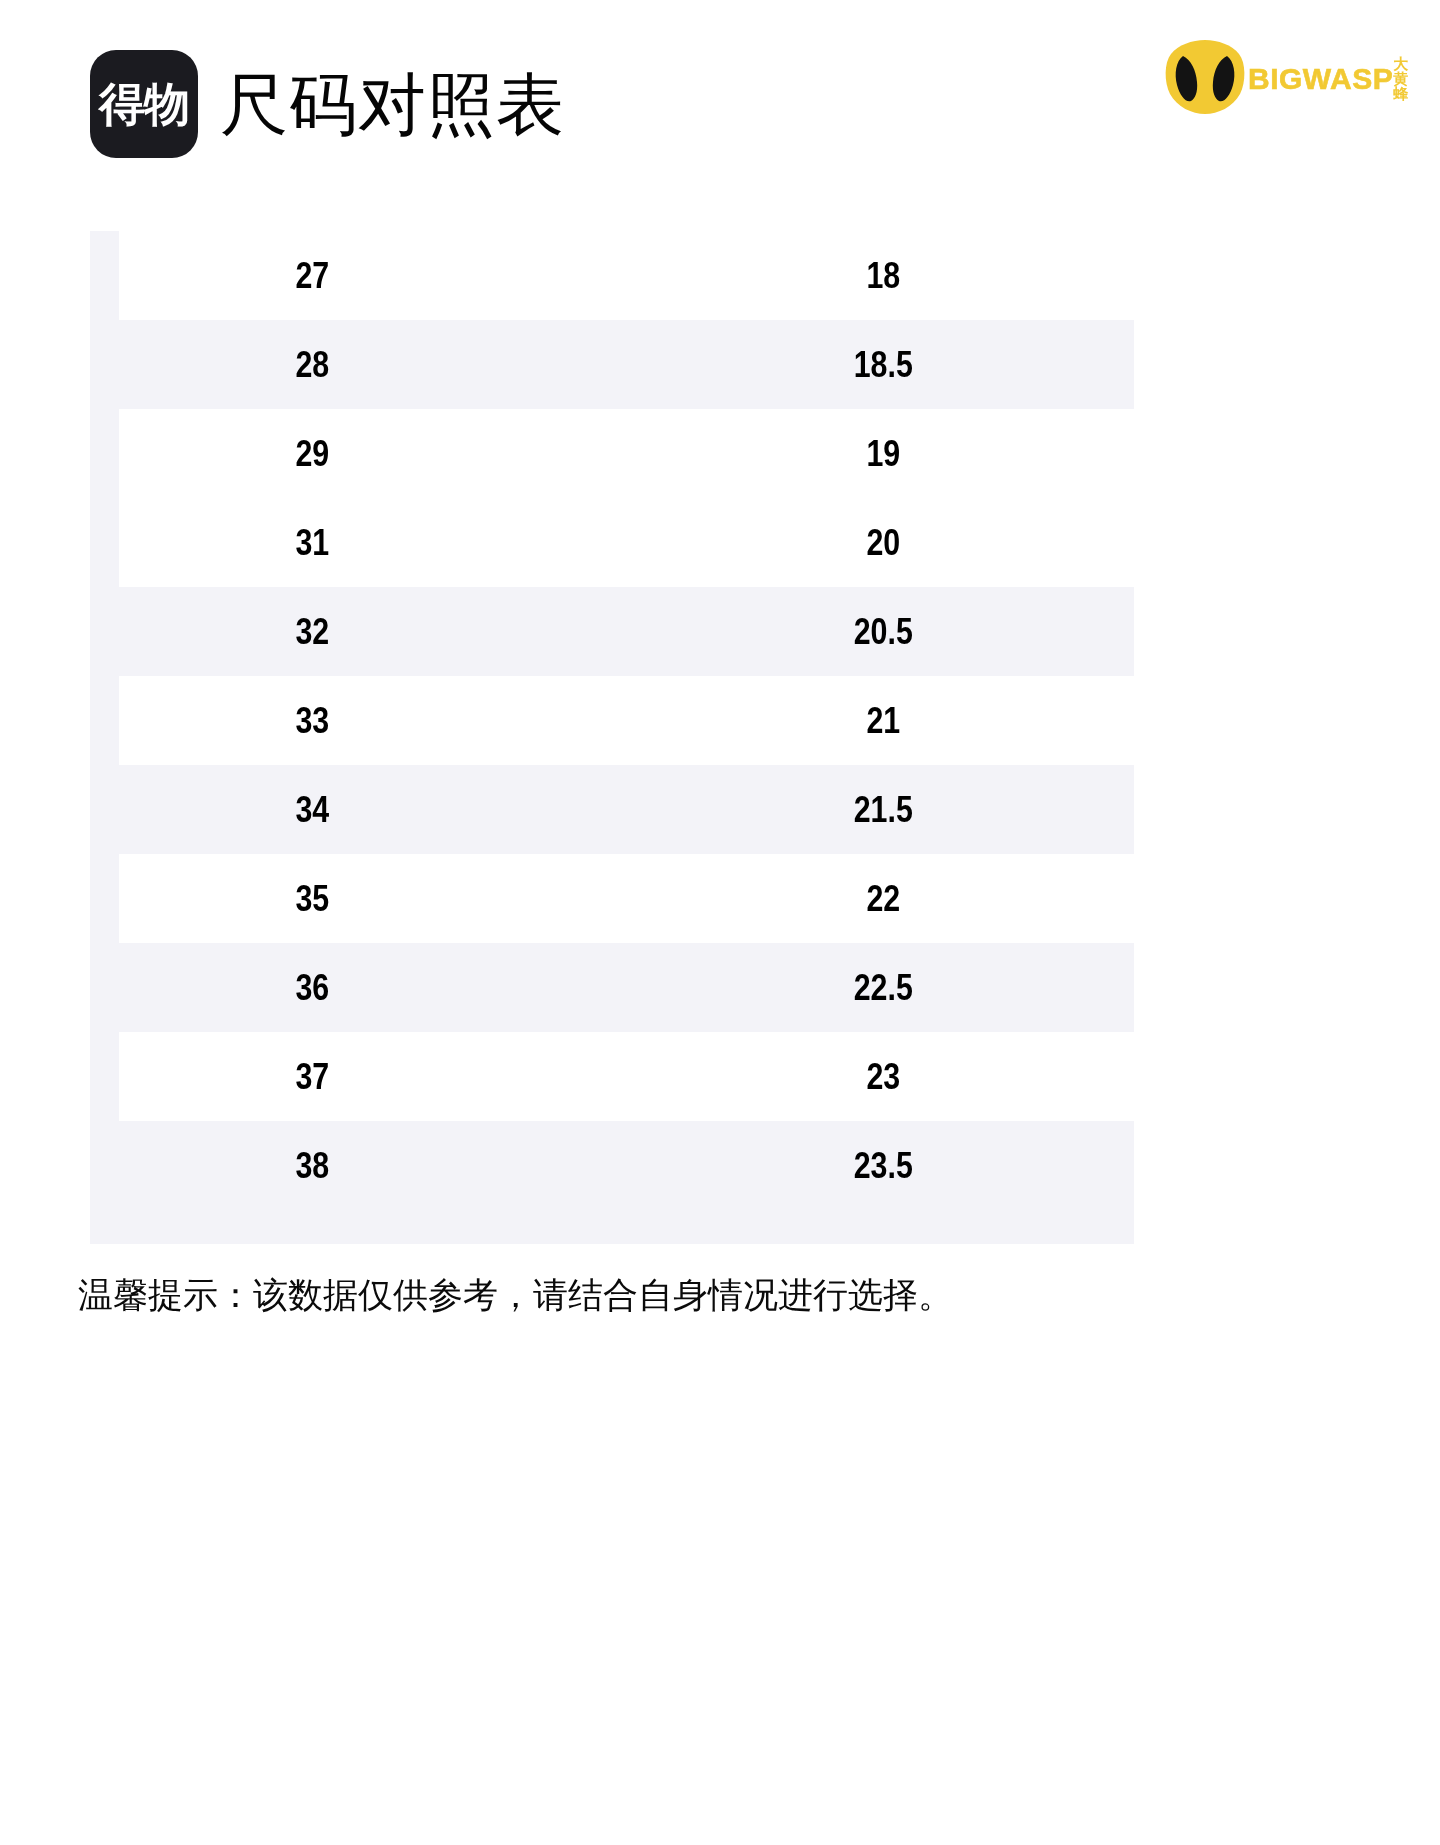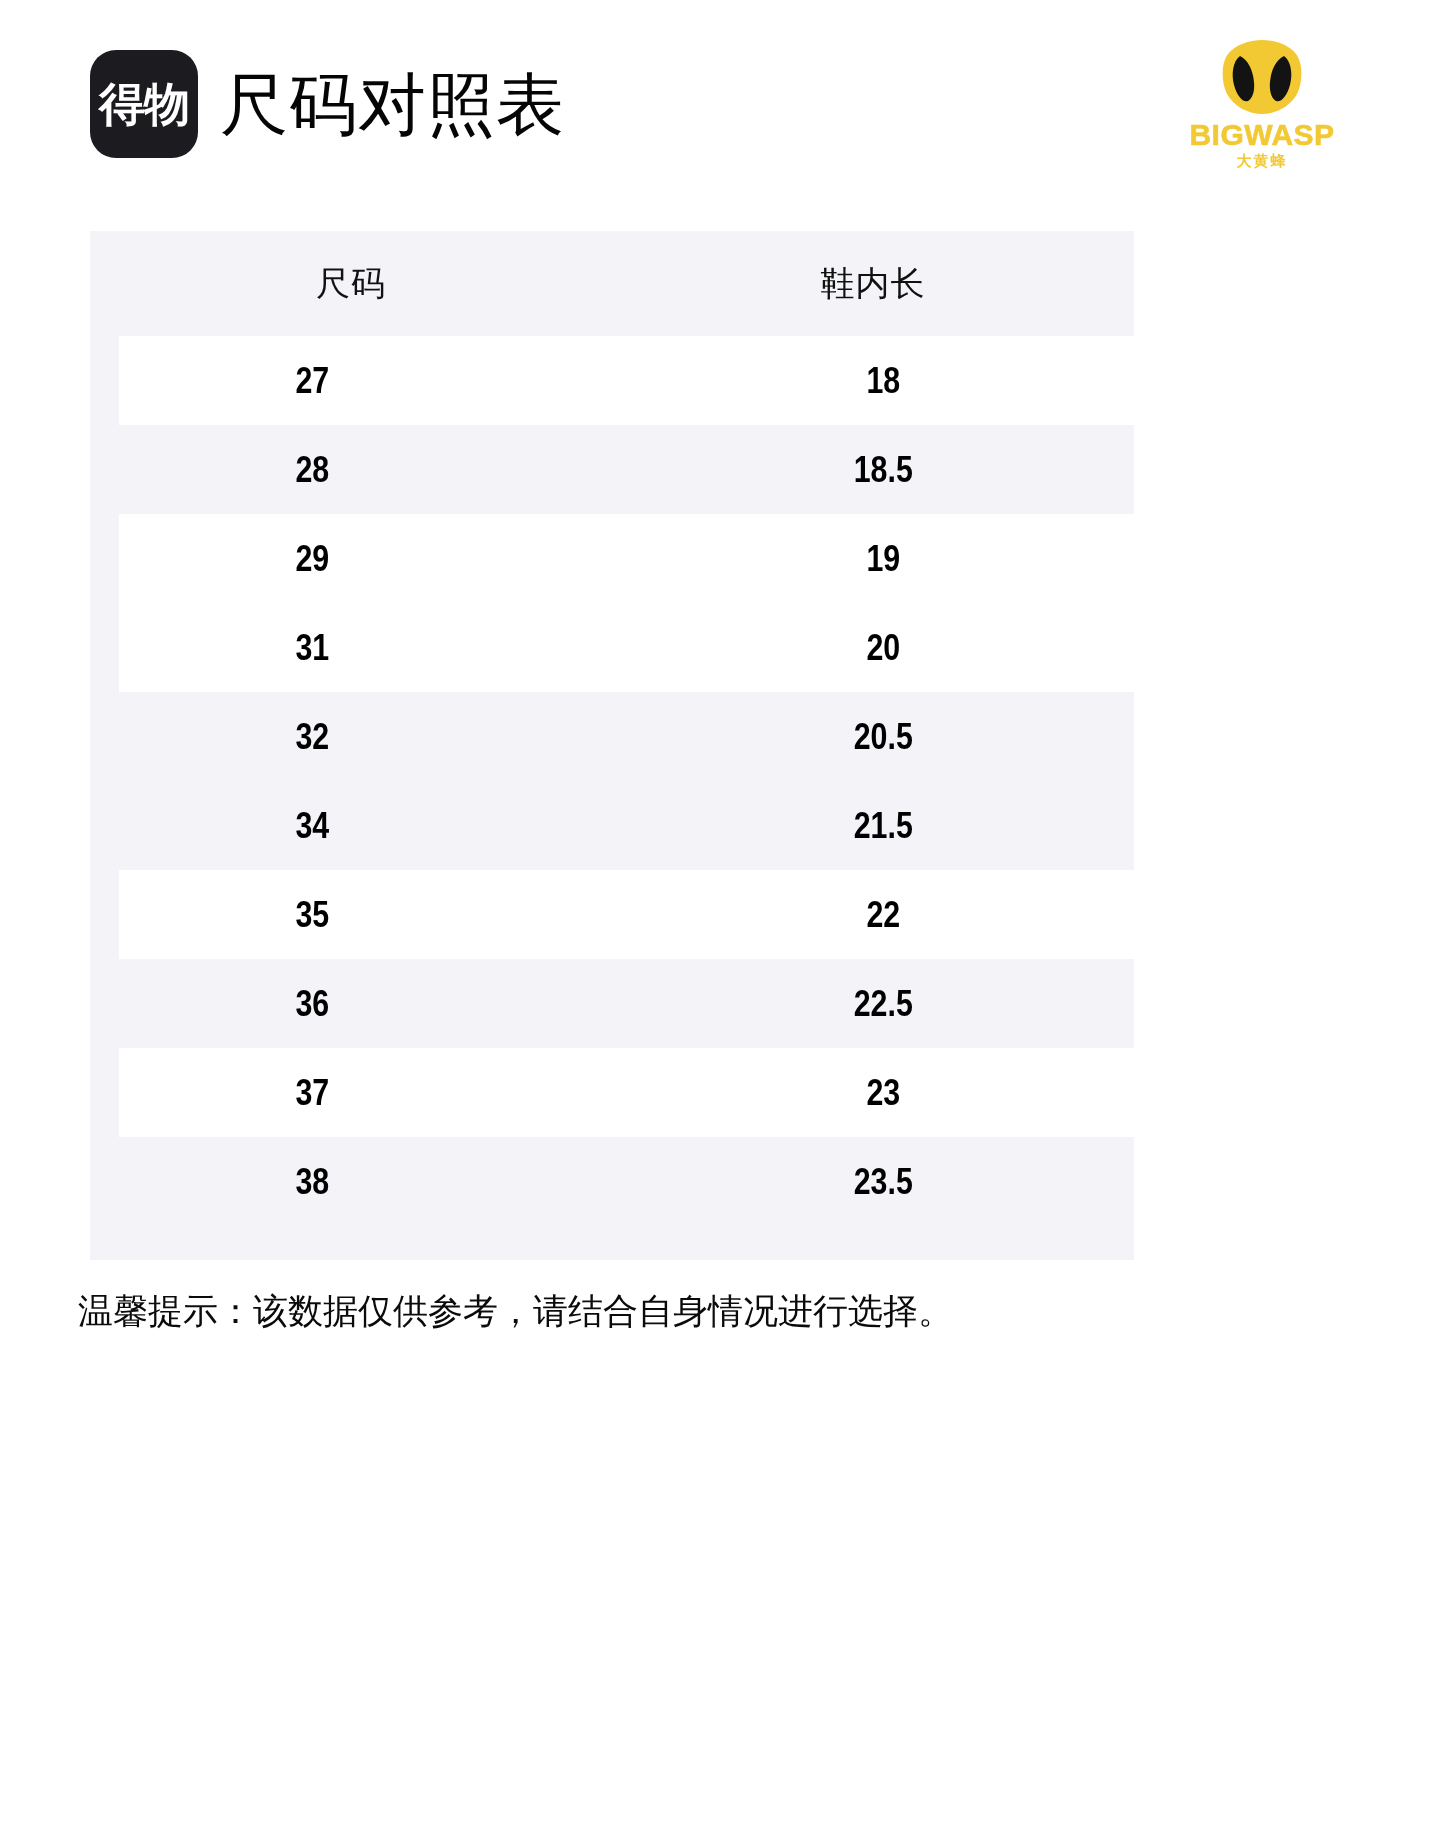--- a/index.html
+++ b/index.html
@@ -58,21 +58,21 @@
     white-space: nowrap;
   }
 
   
   .wasp-logo {
     position: absolute;
     right: 78px;
     top: 18px;
     width: 200px;
     display: flex;
-    flex-direction: column;
+    flex-direction: row;
     align-items: center;
   }
   .wasp-head-wrap {
     width: 86px;
     height: 78px;
     position: relative;
   }
   .wasp-head {
     width: 86px;
     height: 78px;
@@ -179,44 +179,44 @@
         <path d="M21 18 C29 22, 34 32, 35 44 C36 54, 33 61, 29 63 C24 65, 18 58, 15 47 C12 36, 14 23, 21 18 Z" fill="#131313"></path>
         <path d="M65 18 C72 23, 74 36, 71 47 C68 58, 62 65, 57 63 C53 61, 50 54, 51 44 C52 32, 57 22, 65 18 Z" fill="#131313"></path>
       </svg>
     </div>
     <div class="wasp-wordmark">BIGWASP</div>
     <div class="wasp-sub">大黄蜂</div>
   </div>
 </div>
 
 <div class="table-card">
-  <div class="table-head">
-    <div class="th">尺码</div>
-    <div class="th">鞋内长</div>
-  </div>
   <div id="rows-container">
       <div class="tr odd">
         <div class="td td-size">27</div>
         <div class="td td-len">18</div>
       </div>
       <div class="tr even">
         <div class="td td-size">28</div>
         <div class="td td-len">18.5</div>
       </div>
       <div class="tr odd">
         <div class="td td-size">29</div>
         <div class="td td-len">19</div>
       </div>
       <div class="tr odd">
         <div class="td td-size">31</div>
         <div class="td td-len">20</div>
       </div>
       <div class="tr even">
         <div class="td td-size">32</div>
         <div class="td td-len">20.5</div>
+      </div>
+      <div class="tr odd">
+        <div class="td td-size">33</div>
+        <div class="td td-len">21</div>
       </div>
       <div class="tr even">
         <div class="td td-size">34</div>
         <div class="td td-len">21.5</div>
       </div>
       <div class="tr odd">
         <div class="td td-size">35</div>
         <div class="td td-len">22</div>
       </div>
       <div class="tr even">

